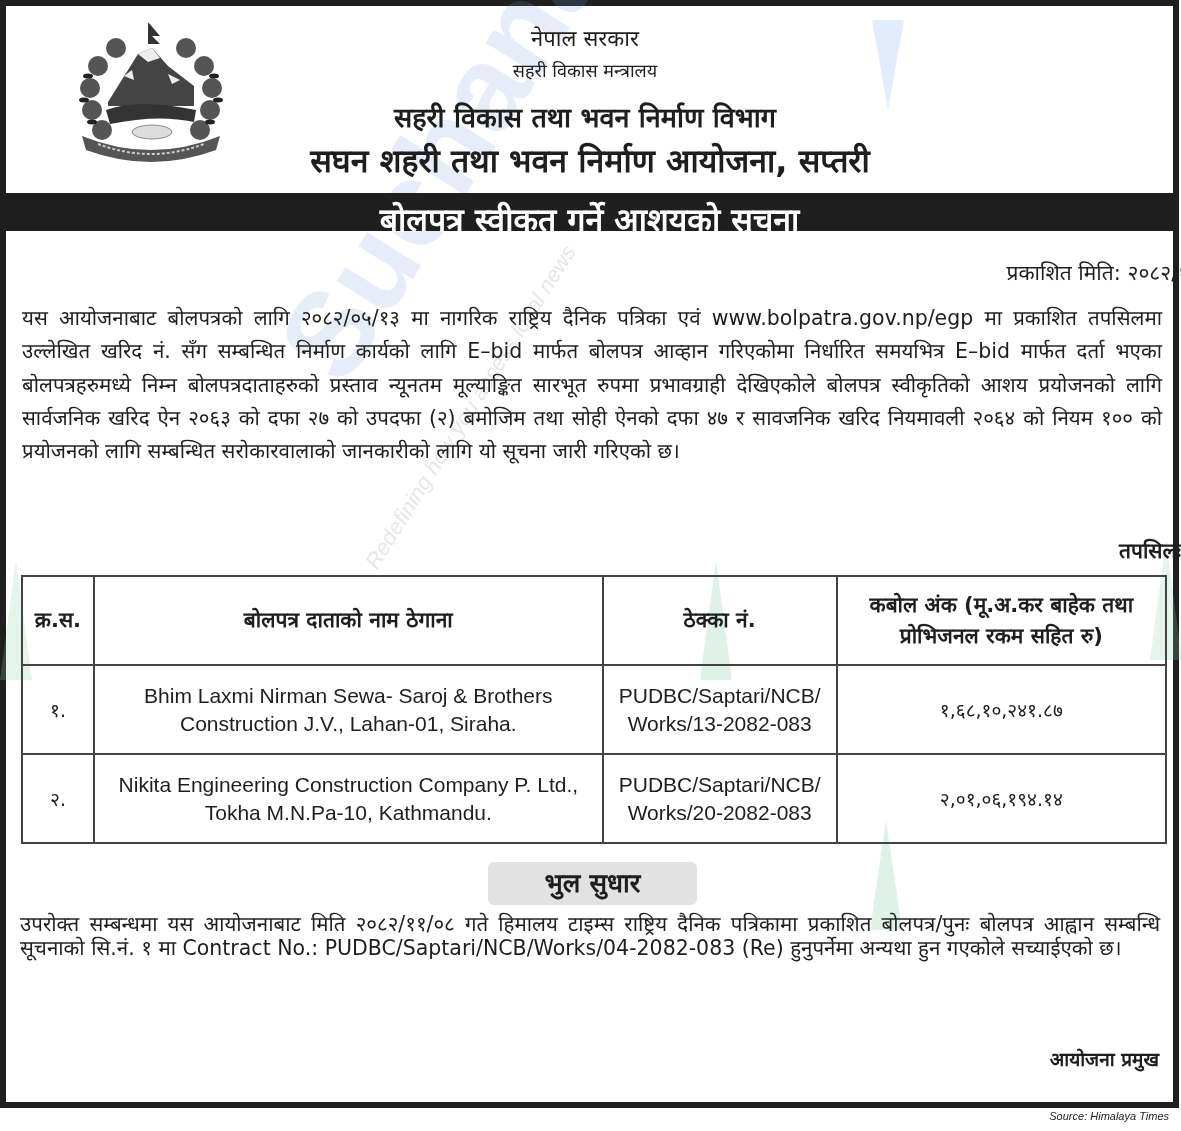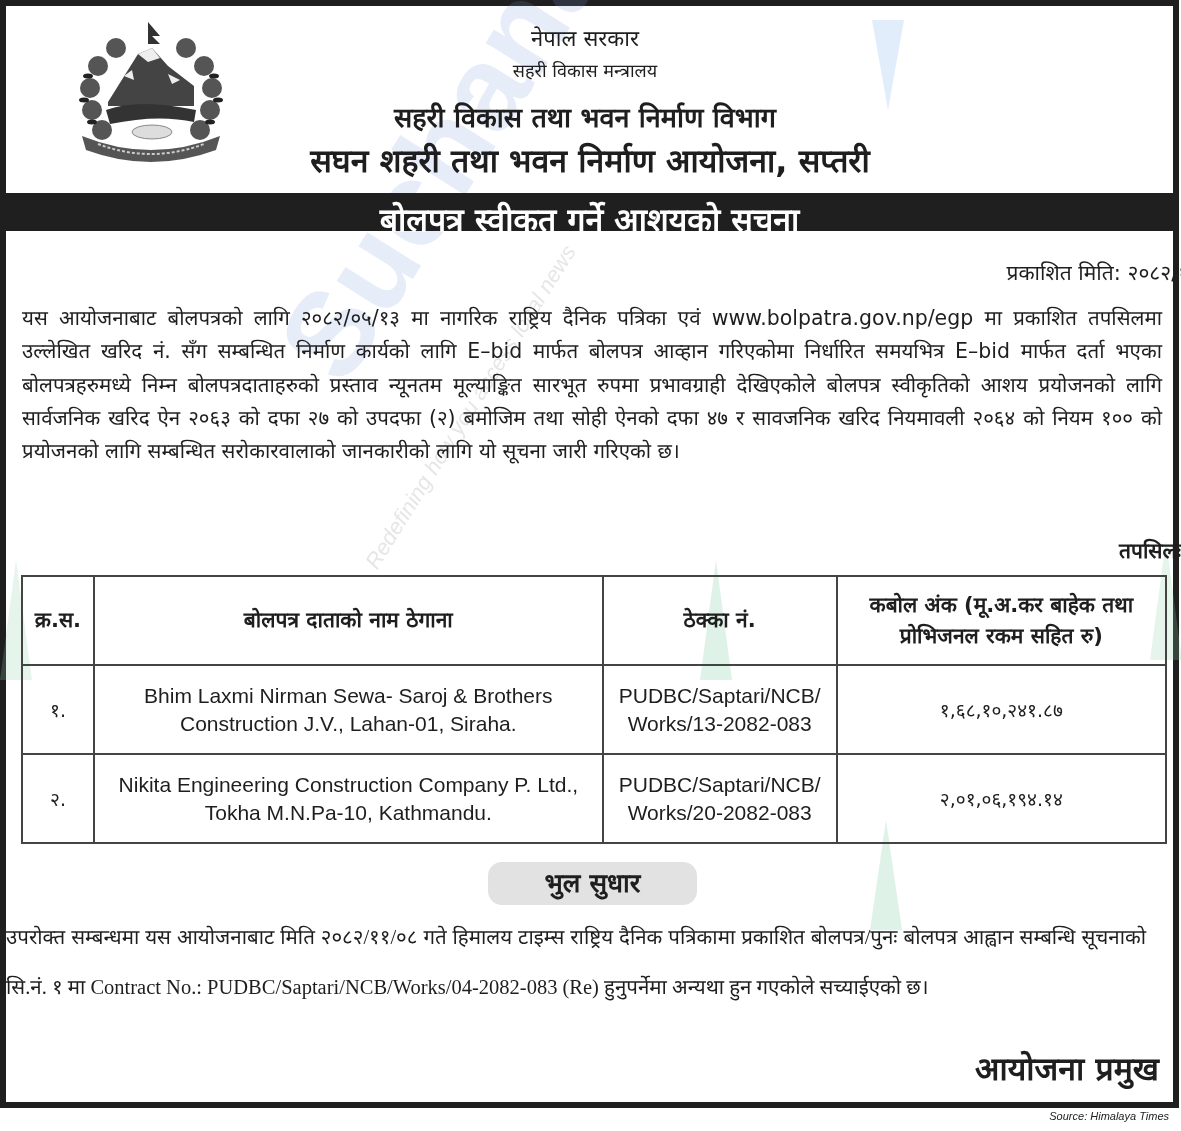--- a/index.html
+++ b/index.html
@@ -61,28 +61,28 @@
     table.bids th { height: 89px; font-weight: bold; font-size: 21px; line-height: 31px; }
     table.bids td { height: 89px; font-family: "Liberation Sans", sans-serif; line-height: 28px; font-size: 21px; }
     table.bids td.num { font-family: "DejaVu Sans", sans-serif; font-size: 19px; }
     .col-sn { width: 72px; }
     .col-name { width: 510px; }
     .col-contract { width: 234px; margin-top: 8px; }
     .col-amt { width: 330px; margin-top: 24px; }
 
     .errata-pill {
       position: absolute; left: 488px; top: 862px; width: 209px; height: 43px;
-      background: #e2e2e2; border-radius: 14px; text-align: center;
+      background: #e2e2e2; border-radius: 6px; text-align: center;
       font-size: 26px; font-weight: bold; line-height: 43px;
     }
     .errata-para {
-      position: absolute; left: 6px; top: 912px; width: 1140px;
-      font-size: 20.5px; line-height: 50px; text-align: justify; text-align-last: left; font-family: Liberation Serif, serif;
+      position: absolute; left: 20px; top: 912px; width: 1140px;
+      font-size: 20.5px; line-height: 24px; text-align: justify; text-align-last: left;
     }
-    .signatory { position: absolute; right: 22px; top: 1046px; font-size: 32px; font-weight: bold; }
+    .signatory { position: absolute; right: 22px; top: 1046px; font-size: 19px; font-weight: bold; }
     .source {
       position: absolute; right: 12px; top: 1110px; font-family: "Liberation Sans", sans-serif;
       font-style: italic; font-size: 11px; color: #222;
     }
   </style>
 </head>
 <body>
 
 <div class="frame"></div>
 

